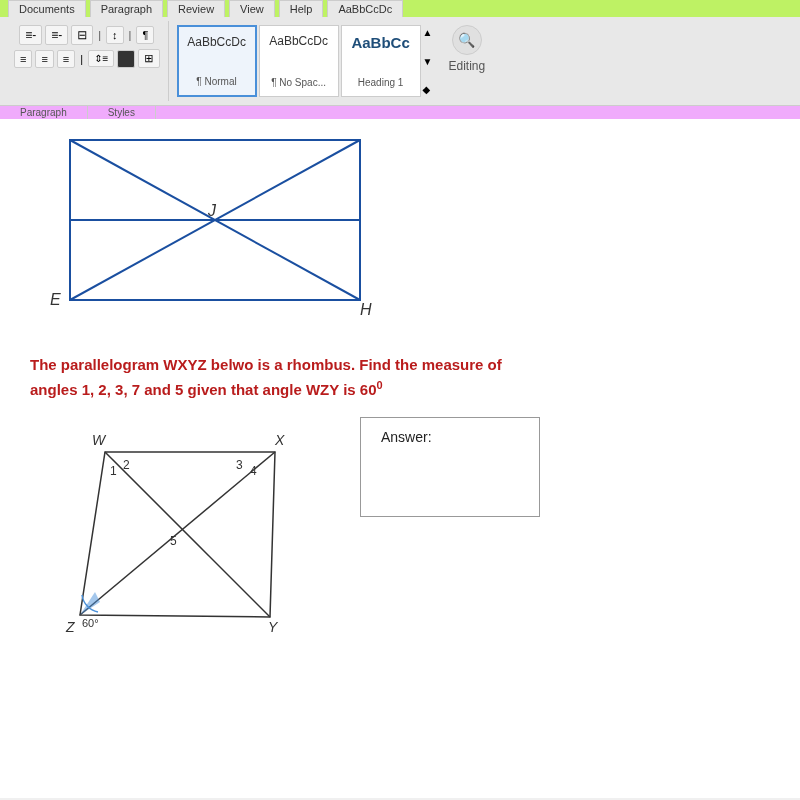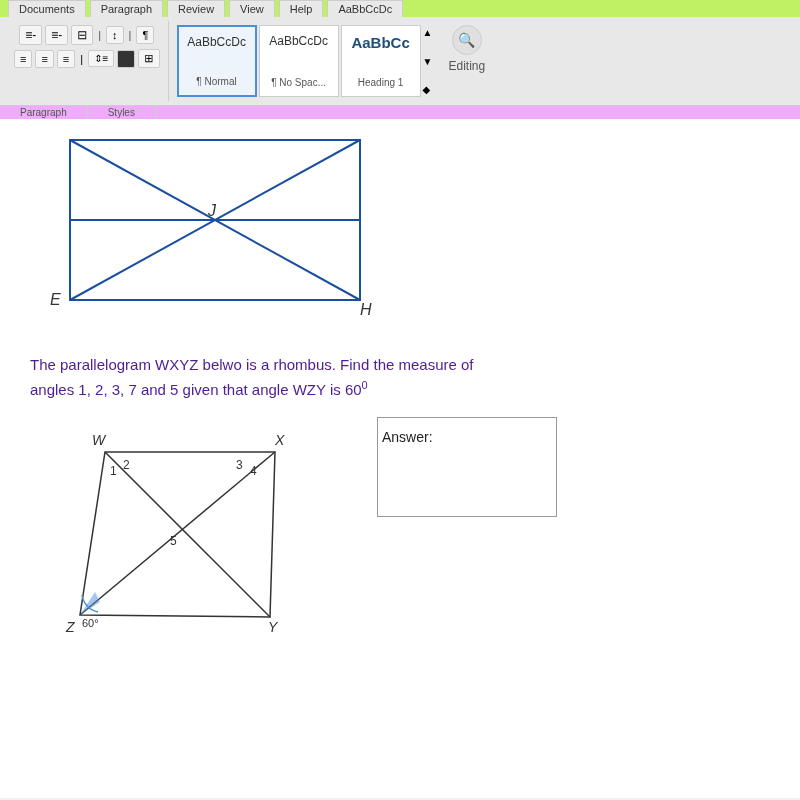--- a/index.html
+++ b/index.html
@@ -150,34 +150,35 @@
     }
 
     
     .diagram-top {
       margin-bottom: 20px;
     }
 
     
     .problem-text {
       font-size: 15px;
-      color: #4c1d95;
+      color: #b91c1c;
       margin: 10px 0 16px 0;
       line-height: 1.5;
+      font-weight: bold;
     }
 
     
     .answer-box {
       border: 1px solid #999;
-      padding: 10px 4px;
+      padding: 10px 20px;
       min-height: 100px;
       min-width: 180px;
       display: inline-block;
       vertical-align: top;
-      margin-left: 37px;
+      margin-left: 20px;
     }
 
     .answer-label {
       font-size: 14px;
       color: #222;
     }
 
     .lower-section {
       display: flex;
       align-items: flex-start;

